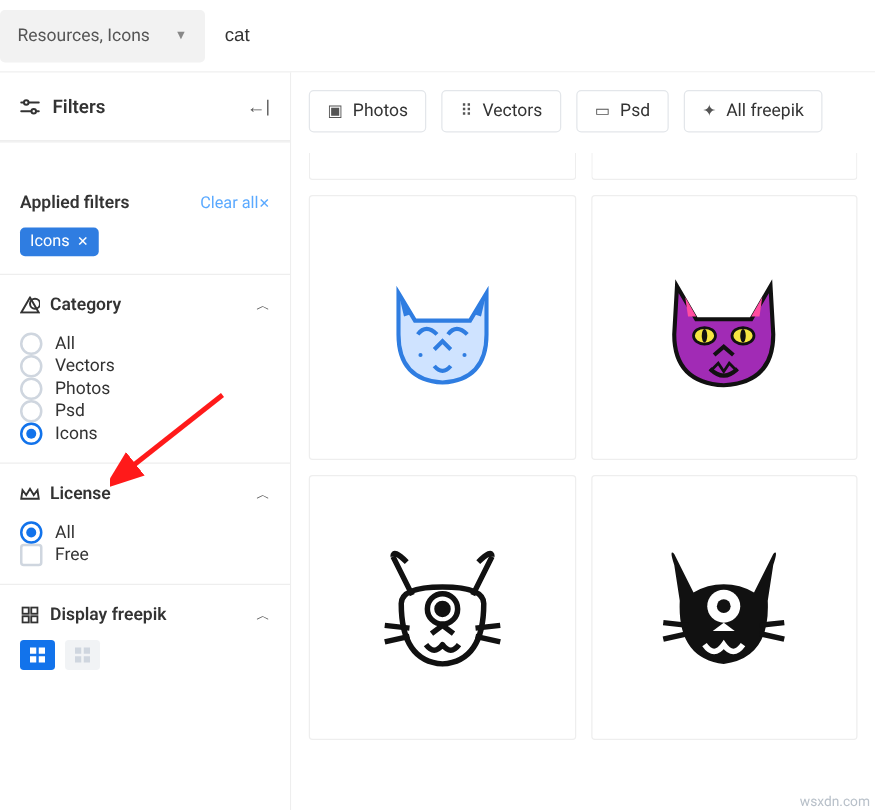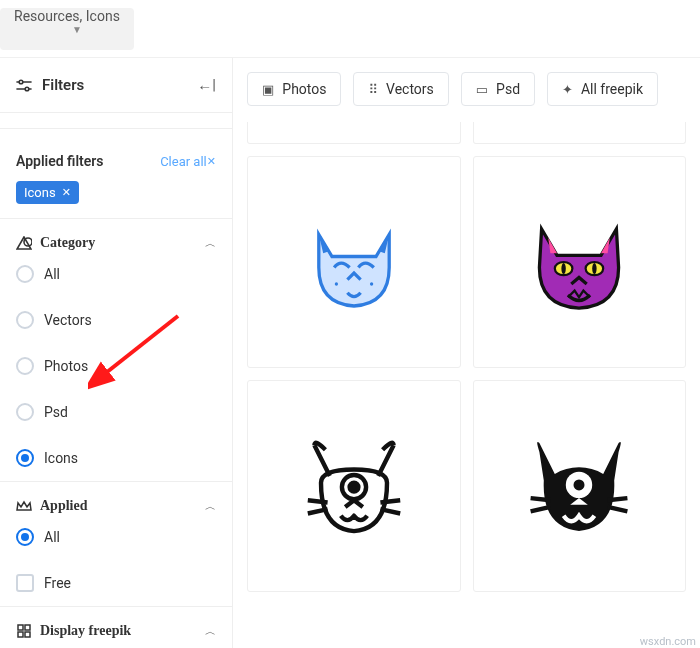--- a/index.html
+++ b/index.html
@@ -1,39 +1,39 @@
 <!DOCTYPE html>
 <html><head>
 <meta charset="utf-8">
 <style>
   * { box-sizing: border-box; margin: 0; padding: 0; }
   body { font-family: -apple-system, BlinkMacSystemFont, "Segoe UI", Roboto, Arial, sans-serif; font-size: 14px; color: #333; width: 700px; height: 648px; overflow: hidden; background: #fff; }
   .topbar { display: flex; align-items: center; height: 58px; border-bottom: 1px solid #f0f0f0; }
   .logo { display: flex; align-items: center; padding: 0 16px; width: 172px; }
   .logo svg { display: block; }
-  .resources-dd { background: #f2f2f2; height: 42px; border-radius: 4px; display: flex; align-items: center; padding: 0 14px; color: #555; margin-right: 10px; font-size: 14px; flex-direction: column; }
+  .resources-dd { background: #f2f2f2; height: 42px; border-radius: 4px; display: flex; align-items: center; padding: 0 14px; color: #555; margin-right: 10px; font-size: 14px; }
   .resources-dd .chev { margin-left: 20px; font-size: 10px; color: #888; }
   .search-input { flex: 1; height: 42px; border: none; font-size: 15px; color: #333; outline: none; padding: 0 6px; }
   .main { display: flex; height: 590px; }
   .sidebar { width: 233px; border-right: 1px solid #eee; overflow-y: auto; }
   .filters-head { display: flex; align-items: center; justify-content: space-between; padding: 18px 16px; border-bottom: 1px solid #eee; }
   .filters-head .lbl { font-weight: 600; font-size: 15px; }
   .filters-head .left-part { display:flex; align-items:flex-end; gap:10px; }
   .collapse-icon { font-size: 15px; color: #555; }
   .section { padding: 16px 16px 14px 16px; border-top: 1px solid #eee; }
   .section:first-of-type { border-top: none; }
-  .section-head { display: flex; align-items: flex-end; justify-content: space-between; cursor: pointer; font-family: Liberation Serif, serif; }
+  .section-head { display: flex; align-items: flex-end; justify-content: space-between; cursor: pointer; }
   .section-head .title { font-weight: 600; font-size: 14px; display:flex; align-items:center; gap:8px; }
   .section-head .chev { font-size: 11px; color: #555; }
   .applied-head { display: flex; align-items: center; justify-content: space-between; margin-bottom: 12px;}
   .applied-head .af-title { font-weight:600; font-size:14px; }
   .clearall { color:#5aa9ff; font-size:13px; display:flex; align-items:center; gap:0; }
   .chip { display:inline-flex; align-items:center; background:#2f7de1; color:#fff; border-radius:4px; padding:4px 8px; font-size:13px; gap:6px; }
   .chip .x { font-size:11px; }
-  .option-list { margin-top: 14px; display:flex; flex-direction:column; gap:28px; }
+  .option-list { margin-top: 14px; display:flex; flex-direction:column; gap:0; }
   .option { display:flex; align-items:center; gap:10px; cursor:pointer; }
   .radio { width:18px; height:18px; border-radius:50%; border:2px solid #cfd6df; display:inline-block; position:relative; }
   .radio.selected { border-color:#1273eb; }
   .radio.selected::after { content:""; position:absolute; top:3px; left:3px; width:8px; height:8px; border-radius:50%; background:#1273eb; }
   .checkbox { width:18px; height:18px; border-radius:3px; border:2px solid #cfd6df; display:inline-block; }
   .premium-lbl { color:#ff9a00; display:flex; align-items:center; gap:6px; }
   .display-opt-row { display:flex; gap:8px; margin-top:12px; }
   .display-btn { width:28px; height:24px; border-radius:3px; display:flex; align-items:center; justify-content:center; }
   .display-btn.active { background:#1273eb; }
   .display-btn.inactive { background:#f1f3f5; }
@@ -52,41 +52,42 @@
   .sect-icon { width:16px; height:16px; display:inline-flex; align-items:center; justify-content:center; color:#333; }
 </style>
 </head>
 <body>
 
 <div class="topbar">
   <div class="resources-dd">
     <span>Resources, Icons</span>
     <span class="chev">▼</span>
   </div>
+  <input class="search-input" value="cat" style="">
 </div>
 
 <div class="main">
 
   <div class="sidebar">
     <div class="filters-head">
       <div class="left-part">
         <span class="sect-icon">
           <svg width="16" height="14" viewBox="0 0 16 14" stroke="#333" stroke-width="1.6" fill="none" stroke-linecap="round">
             <line x1="1" y1="3" x2="15" y2="3"></line>
               <circle cx="5" cy="3" r="1.8" fill="#fff"></circle>
             <line x1="1" y1="10" x2="15" y2="10"></line>
               <circle cx="11" cy="10" r="1.8" fill="#fff"></circle>
           </svg>
         </span>
         <span class="lbl">Filters</span>
       </div>
       <span class="collapse-icon">←|</span>
     </div>
 
-    <div class="section" style="padding-top:24px;margin-top:15px;">
+    <div class="section" style="padding-top:40px;">
       <div class="applied-head">
         <span class="af-title">Applied filters</span>
         <span class="clearall">
           <span>Clear all</span>
           <span style="font-size:11px;">✕</span>
         </span>
       </div>
       <span class="chip">
         <span>Icons</span>
         <span class="x">✕</span>
@@ -131,21 +132,21 @@
     </div>
 
     <div class="section">
       <div class="section-head">
         <span class="title">
           <span class="sect-icon">
             <svg width="16" height="12" viewBox="0 0 16 12" stroke="#333" stroke-width="1.5" fill="none">
                 <path d="M1 10 L2 3 L5 7 L8 2 L11 7 L14 3 L15 10 Z"></path>
               </svg>
           </span>
-          <span>Applied</span>
+          <span>License</span>
         </span>
         <span class="chev">︿</span>
       </div>
       <div class="option-list">
         <div class="option">
             <span class="radio selected"></span>
             <span>All</span>
           </div>
         <div class="option">
             <span class="checkbox"></span>

